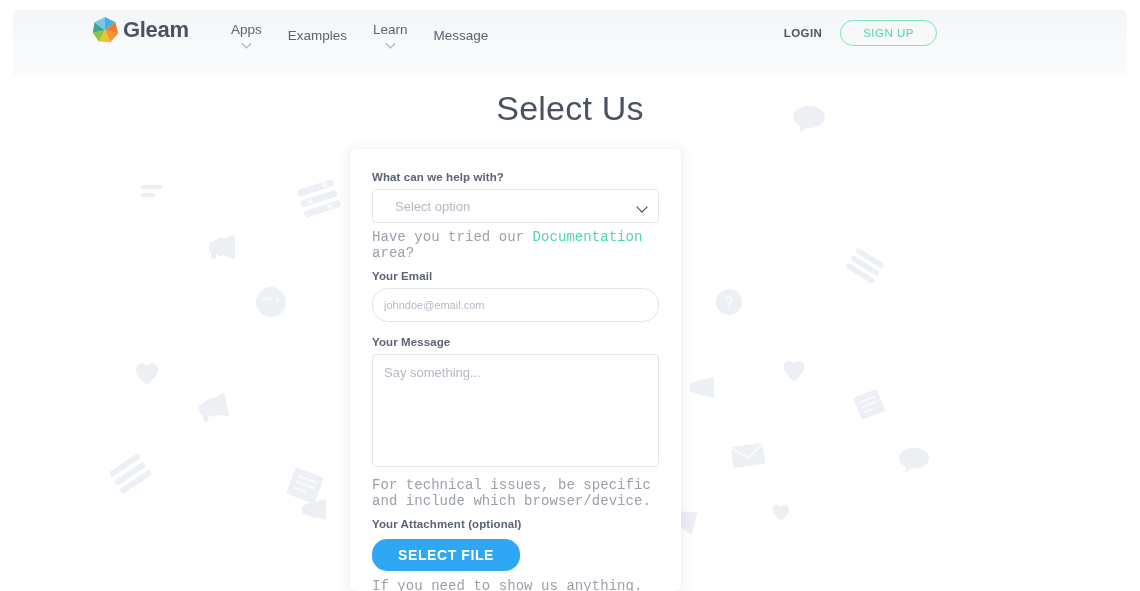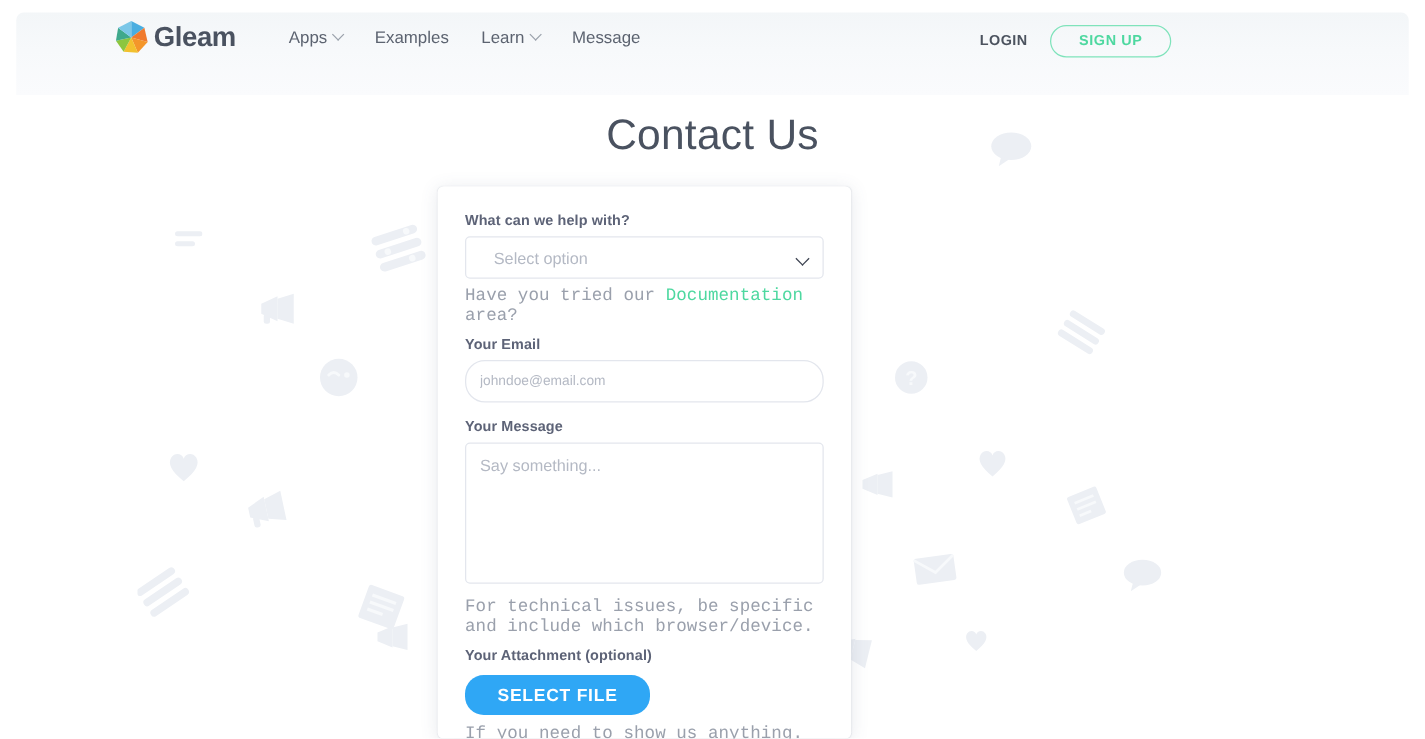--- a/index.html
+++ b/index.html
@@ -66,20 +66,21 @@
     gap: 26px;
   }
   .nav-item {
     display: flex;
     align-items: center;
     gap: 5px;
     font-size: 13.5px;
     color: #5c6370;
     cursor: pointer;
     line-height: 16px;
+    flex-direction: column;
   }
   .caret {
     display: inline-block;
     width: 7px; height: 7px;
     border-right: 1.3px solid #9aa1ab;
     border-bottom: 1.3px solid #9aa1ab;
     transform: rotate(45deg) translate(-2px,-2px);
   }
 
   
@@ -93,21 +94,21 @@
   }
   .login-link {
     font-size: 11.5px;
     font-weight: 700;
     color: #4c535f;
     letter-spacing: 0.4px;
     cursor: pointer;
   }
   .signup-btn {
     font-size: 11.5px;
-    font-weight: 700;
+    font-weight: 400;
     color: #4ed8a0;
     letter-spacing: 0.5px;
     border: 1.5px solid #7fe3bb;
     border-radius: 14px;
     padding: 6px 22px;
     background: transparent;
     cursor: pointer;
     font-family: inherit;
   }
 
@@ -426,21 +427,21 @@
         <span>Message</span>
       </span>
     </nav>
 
     <div class="auth">
       <span class="login-link">LOGIN</span>
       <button class="signup-btn">SIGN UP</button>
     </div>
   </div>
 
-  <h1 class="page-title">Contact Us</h1>
+  <h1 class="page-title">Select Us</h1>
 
   <div class="form-card">
 
     <div class="field-label">What can we help with?</div>
     <div class="select-box">
       <span class="select-placeholder">Select option</span>
       <span class="select-chevron"></span>
     </div>
     <div class="helper-text">
       <span>Have you tried our </span><a class="helper-link">Documentation</a><span> area?</span>

